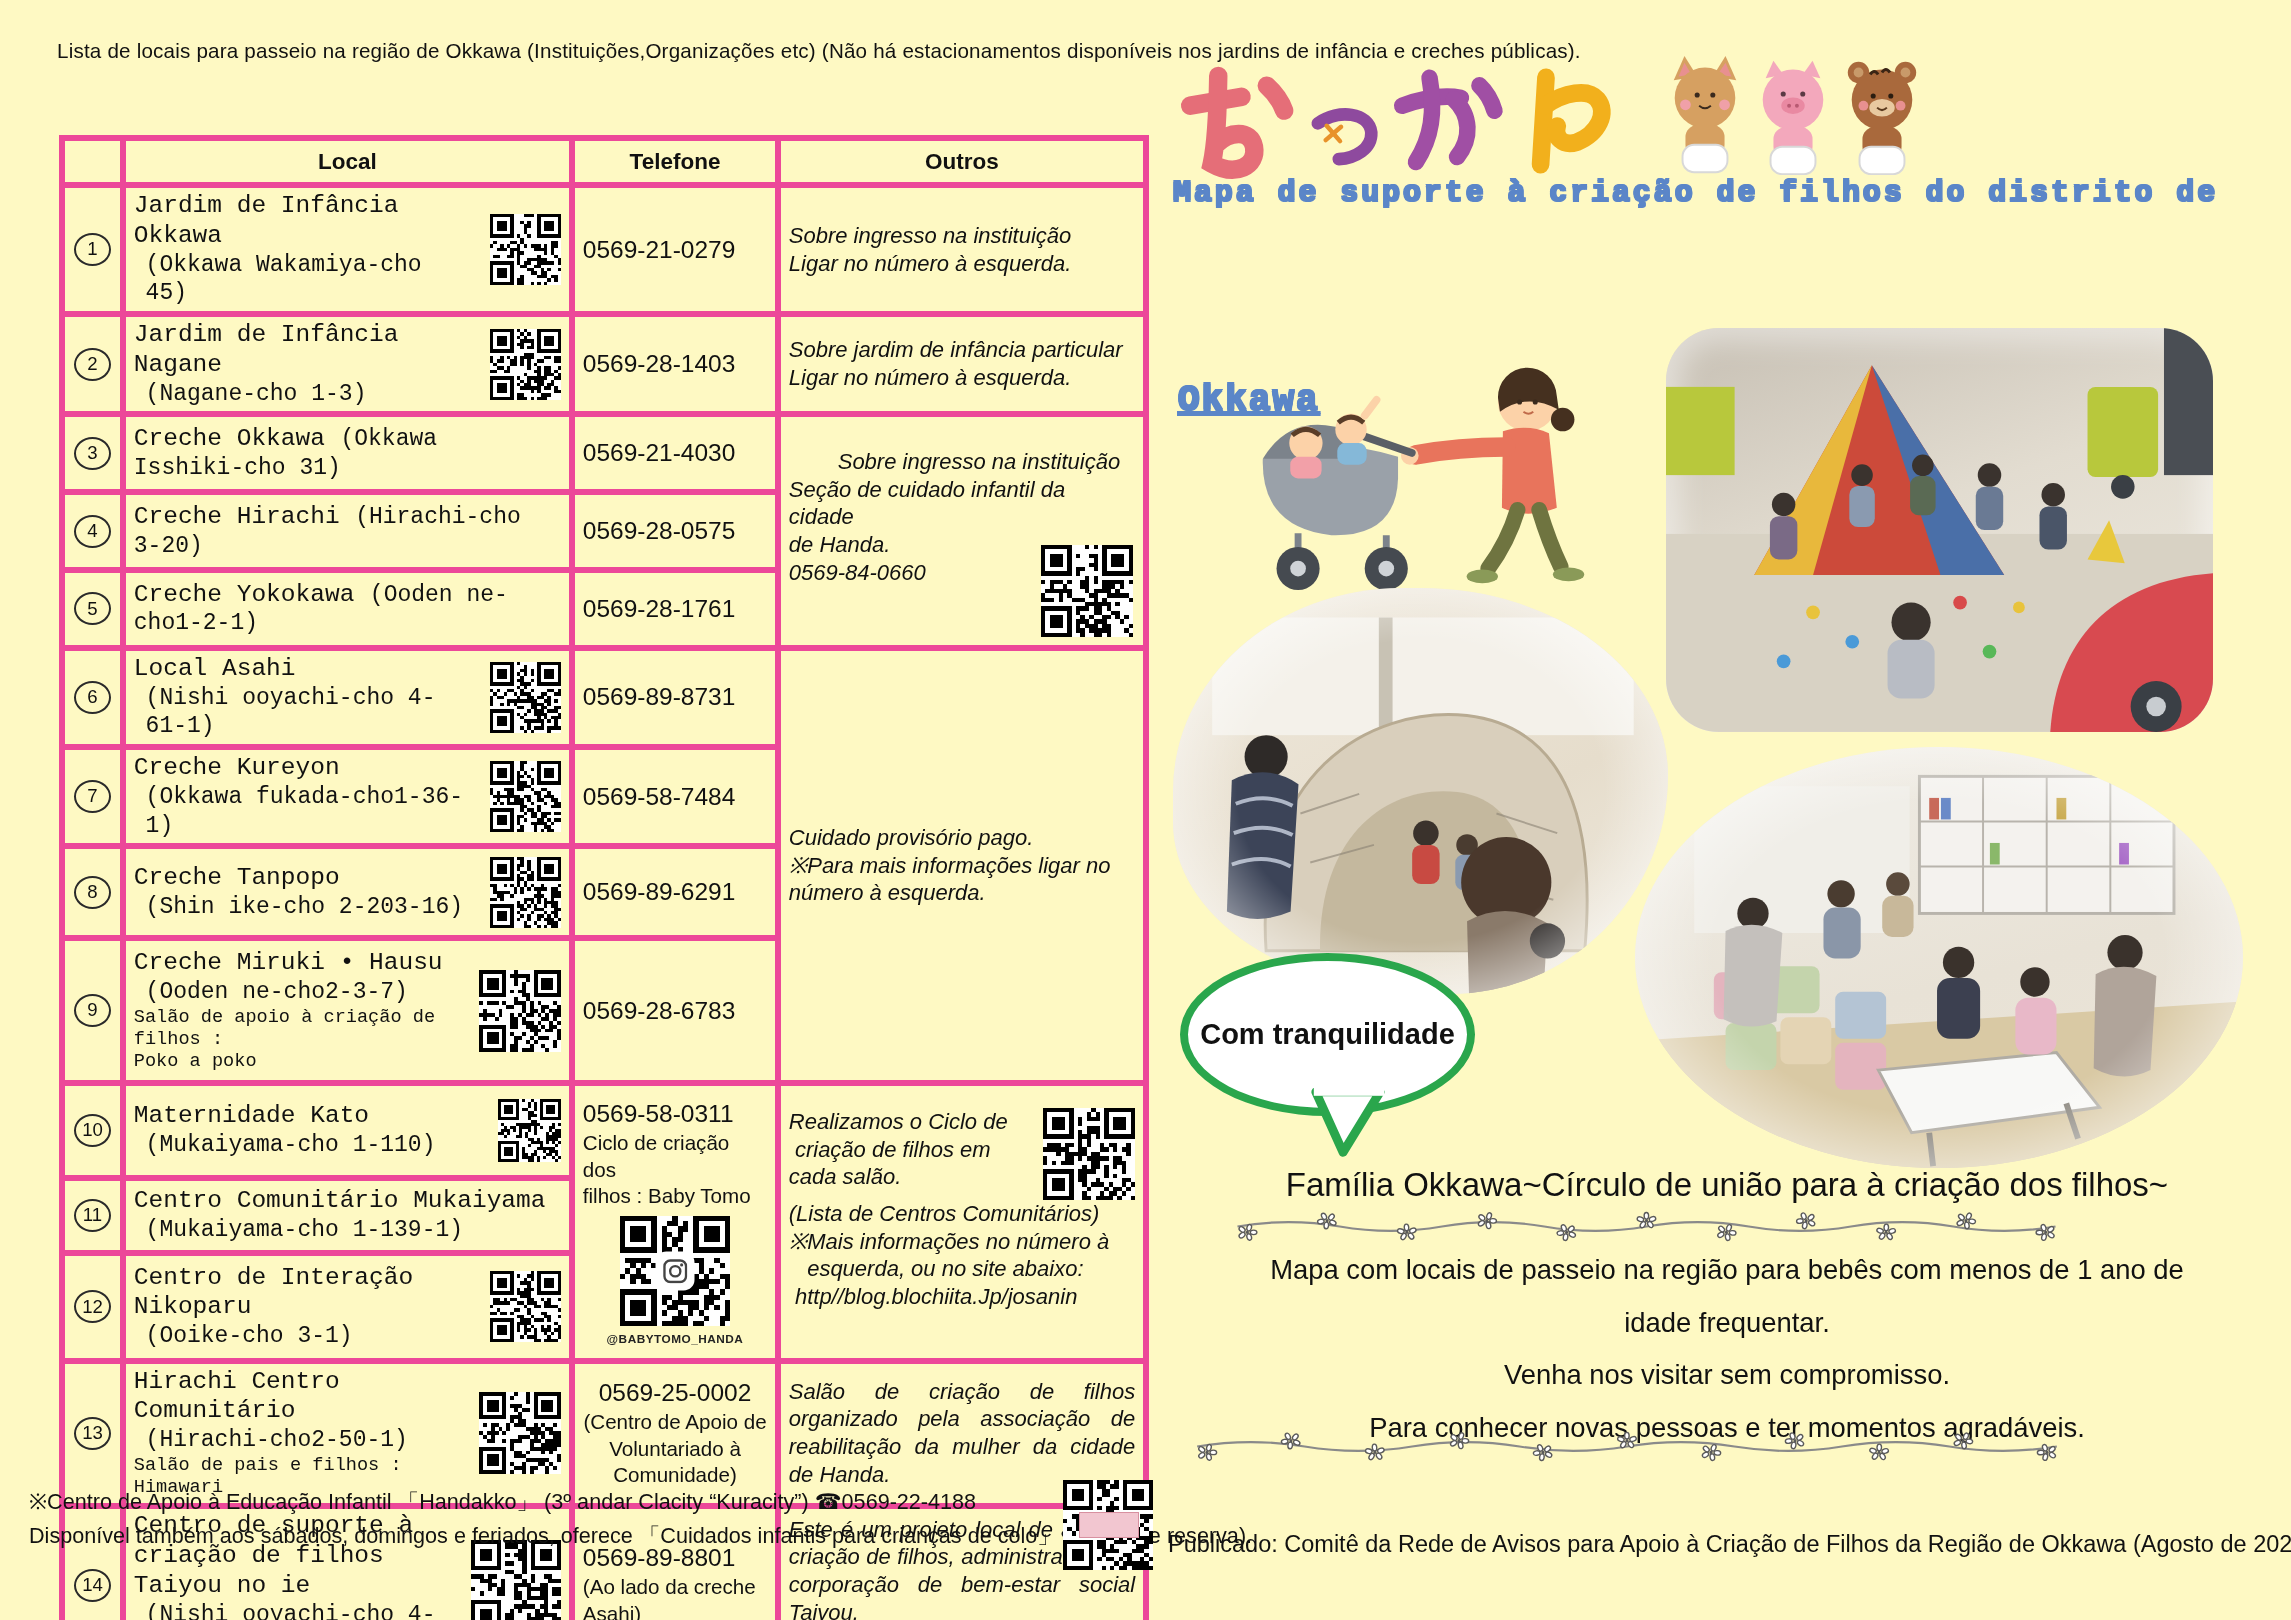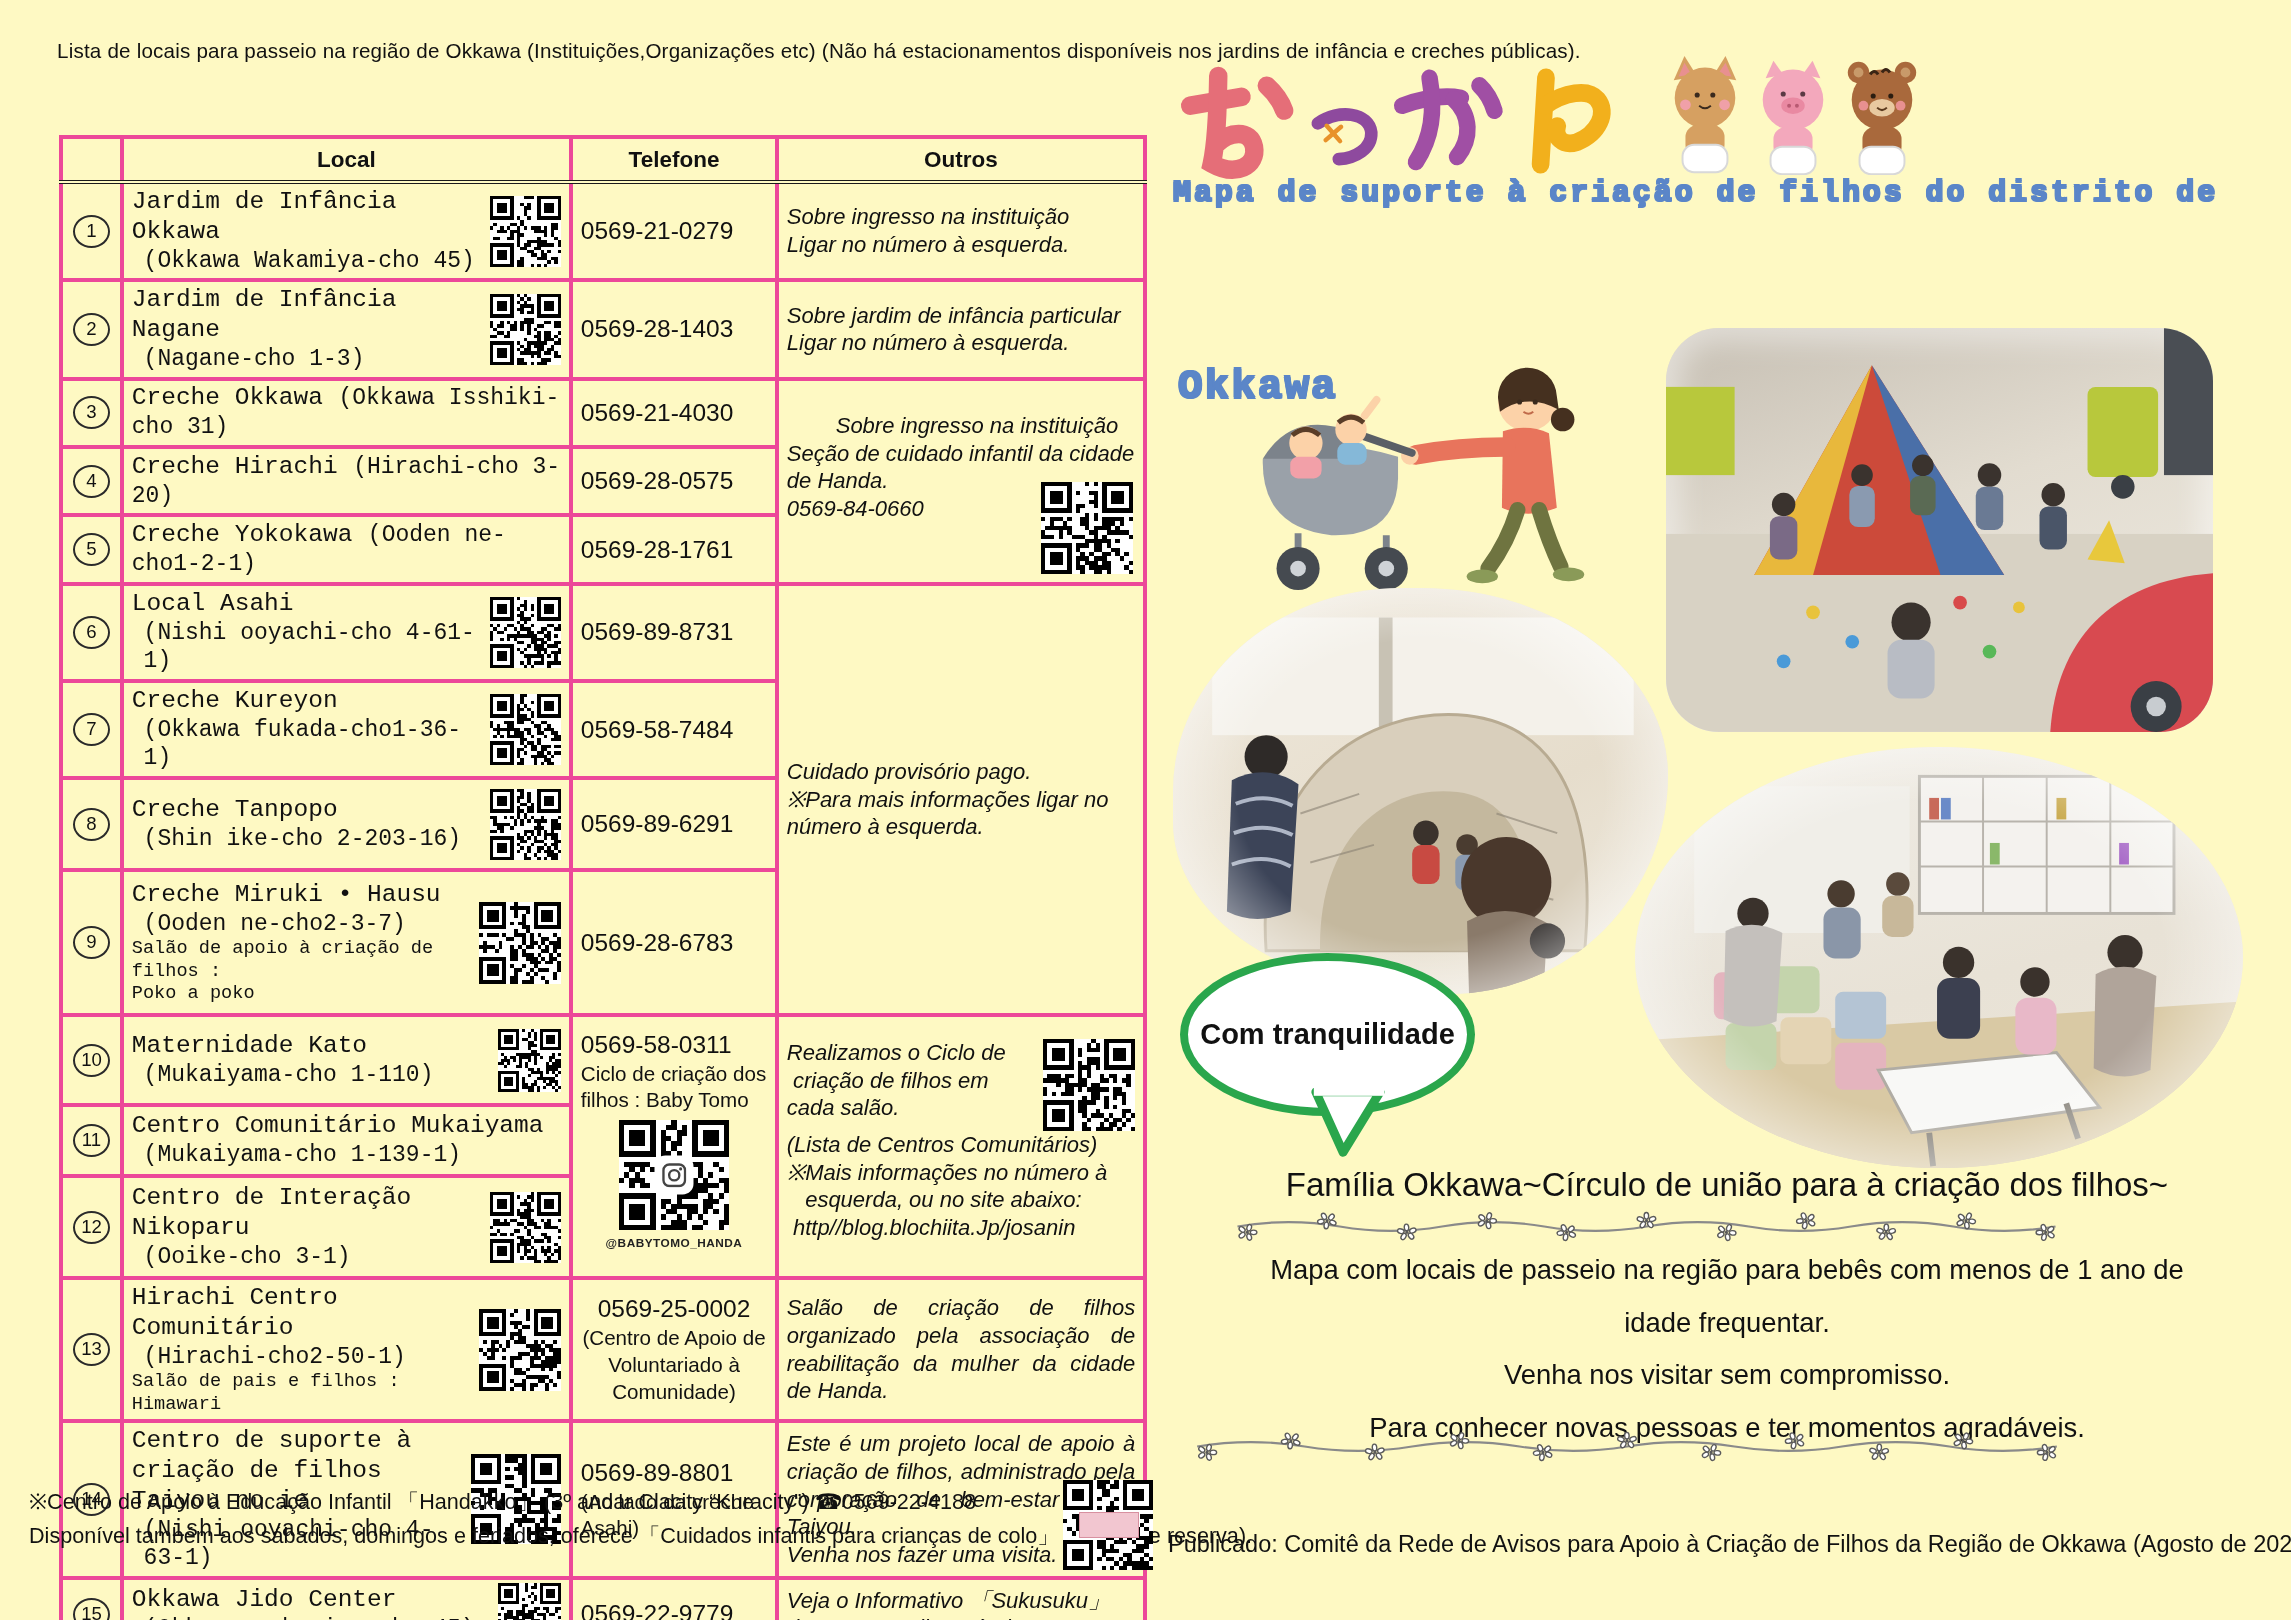--- a/index.html
+++ b/index.html
@@ -3,21 +3,21 @@
 <meta charset="utf-8">
 <style>
   html,body{margin:0;padding:0;background:#9e9e9e;}
   .page{position:relative;width:2292px;height:1620px;background:#fef9c3;overflow:hidden;
         font-family:"Liberation Sans",sans-serif;color:#111;}
   
   .top-note{position:absolute;left:57px;top:39px;font-size:20.6px;white-space:nowrap;letter-spacing:0.2px;}
   
   table.tbl{position:absolute;left:59px;top:135px;width:1083px;border-collapse:collapse;table-layout:fixed;
             border:2.9px solid #1a1a1a;}
-  .tbl td,.tbl th{border:4px solid #ec4899;padding:2.9px 7.8px;vertical-align:middle;overflow:hidden;}
+  .tbl td,.tbl th{border:6px solid #ec4899;padding:2.9px 7.8px;vertical-align:middle;overflow:hidden;}
   .tbl tr.hdr th{font-size:22.5px;font-weight:bold;text-align:center;border-bottom:4.9px double #1a1a1a;height:37px;padding:2px;}
   .c-num{text-align:center;}
   .numcirc{display:inline-flex;align-items:center;justify-content:center;min-width:27.4px;height:29px;padding:0 2.9px;
            border:2px solid #2a2a2a;border-radius:50%;font-size:18.6px;line-height:1;}
   .loc{display:flex;align-items:center;gap:15px;font-family:Liberation Mono, monospace;}
   .loc-text{flex:1 1 auto;min-width:0;}
   .nm{font-size:24.5px;line-height:1.22;}
   .addr{font-size:23px;line-height:1.25;padding-left:11.8px;}
   .one .nm,.one .addr{display:inline;}
   .one .addr{padding-left:5.9px;}
@@ -54,21 +54,21 @@
   
   .title-area{position:absolute;left:1174px;top:57px;display:flex;align-items:flex-end;}
   .tchar{display:inline-block;}
   .tchar svg{display:block;}
   .mascots{position:absolute;left:1666px;top:51px;display:flex;}
   .mascot{display:inline-block;margin-left:-9.8px;}
   .blue-outline{font-family:"Liberation Mono",monospace;font-weight:bold;color:#e9f0fb;
      -webkit-text-stroke:1.4px var(--c,#5b86c8);
      text-shadow:-1px -1px 0 var(--c,#5b86c8),1px -1px 0 var(--c,#5b86c8),-1px 1px 0 var(--c,#5b86c8),1px 1px 0 var(--c,#5b86c8);}
   .subtitle1{position:absolute;left:1173px;top:176px;font-size:30px;letter-spacing:2.9px;white-space:nowrap;}
-  .subtitle2{position:absolute;left:1178px;top:364px;font-size:41px;letter-spacing:2px;}
+  .subtitle2{position:absolute;left:1178px;top:380px;font-size:36px;letter-spacing:2px;text-decoration:underline;}
   .stroller{position:absolute;left:1204px;top:341px;}
   
   .photo{position:absolute;overflow:hidden;}
   .photo svg{position:absolute;inset:0;}
   .photo1{left:1666px;top:328px;width:547px;height:404px;border-radius:53px;
           background:linear-gradient(160deg,#c6bfb3,#e2dcd0 45%,#efebe2);box-shadow:inset 0 0 27.4px 13.7px rgba(255,255,255,.45);}
   .photo2{left:1173px;top:588px;width:495px;height:406px;border-radius:48% 52% 46% 54%/52% 48% 56% 44%;
           background:linear-gradient(150deg,#efe9dd,#e6ddcc 60%,#efeadf);}
   .photo3{left:1635px;top:747px;width:608px;height:421px;border-radius:50%;
           background:linear-gradient(165deg,#f0ede6,#e8e2d6 55%,#ece5d8);}

